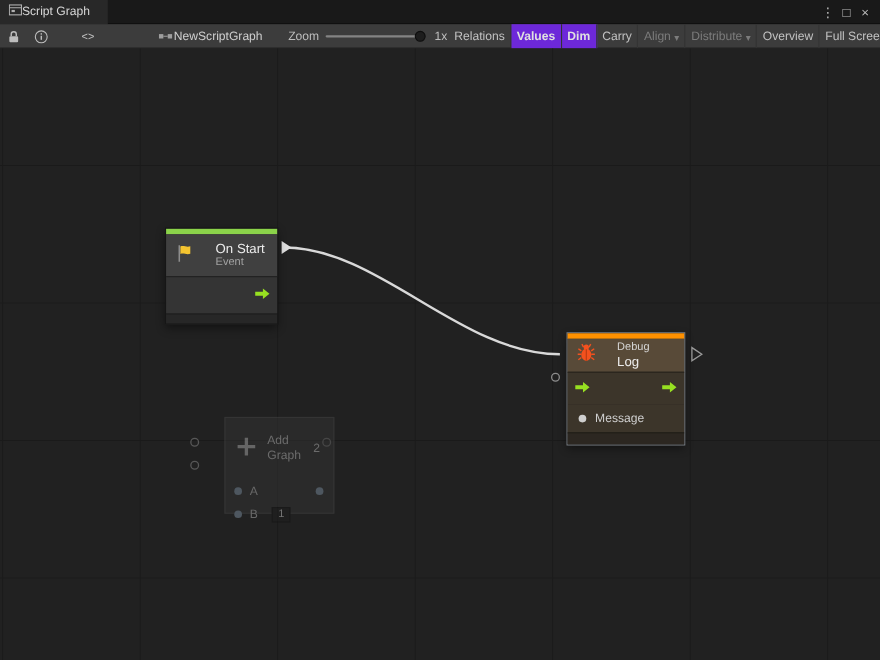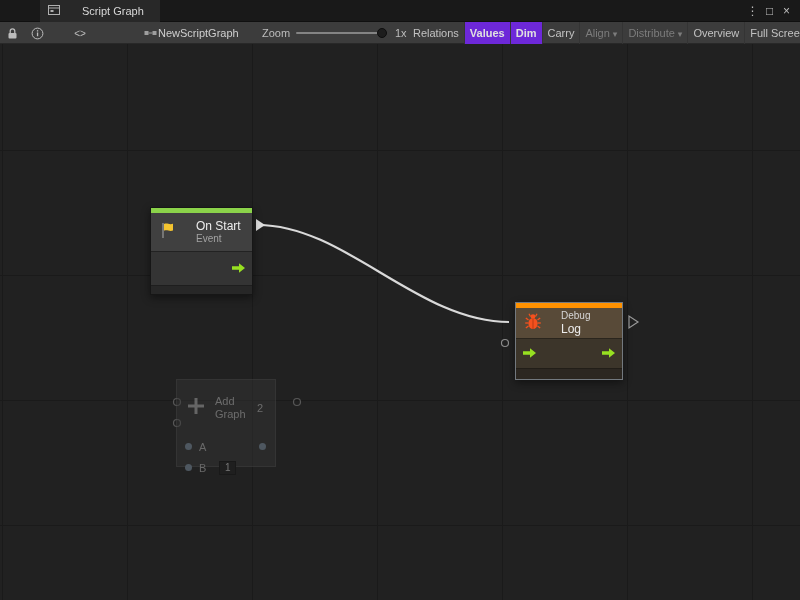--- a/index.html
+++ b/index.html
@@ -3,22 +3,22 @@
 <meta charset="utf-8">
 <style>
   * { margin:0; padding:0; box-sizing:border-box; }
   html,body { width:800px; height:600px; overflow:hidden; background:#191919;
               font-family:"Liberation Sans", sans-serif; }
 
   
   .titlebar { position:absolute; top:0; left:0; width:800px; height:22px;
               background:#191919; display:flex; align-items:center;
               border-bottom:1px solid #101010; }
-  .tab { height:22px; display:flex; align-items:center; gap:22px;
-         padding:0 16px 0 8px; background:#282828; color:#d8d8d8; font-size:11px;margin-left:40px; }
+  .tab { height:22px; display:flex; align-items:center; gap:0;
+         padding:0 16px 0 8px; background:#282828; color:#d8d8d8; font-size:11px; }
   .titlebar-controls { margin-left:auto; display:flex; align-items:center;
                        padding-right:5px; color:#bdbdbd; }
   .tc { width:17px; height:20px; display:flex; align-items:center;
         justify-content:center; font-size:12px; }
 
   
   .toolbar { position:absolute; top:22px; left:0; width:800px; height:22px;
              background:#3c3c3c; color:#c2c2c2; font-size:11px;
              border-bottom:1px solid #282828; }
   .toolbar > * { position:absolute; top:0; height:22px; display:flex; align-items:center; }
@@ -67,21 +67,21 @@
   .node-debug .flow-row { background:#3c352a; height:30px; border-top:1px solid #2a251d;
                           display:flex; align-items:center; justify-content:space-between;
                           padding:0 6px; }
   .node-debug .msg-row { background:#3c352a; height:25px; display:flex; align-items:center;
                          gap:8px; padding-left:10px; font-size:11px; color:#cfcfcf; }
   .node-debug .nfoot { background:#2c2721; height:11px; border-top:1px solid #221e18; }
 
   .pdot { width:7px; height:7px; border-radius:50%; background:#cfcfcf; }
 
   
-  .node-ghost { left:176px; top:335px; width:100px; height:88px; opacity:.48;
+  .node-ghost { left:204px; top:335px; width:100px; height:88px; opacity:.48;
                 background:#353535; border:1px solid #4a4a4a; box-shadow:none; }
   .gh-head { display:flex; align-items:center; gap:8px; height:56px; padding:0 8px; }
   .gh-lines { font-size:11px; color:#bdbdbd; line-height:13px; }
   .gh-count { margin-left:auto; font-size:11px; color:#bdbdbd; padding-right:4px; }
   .gh-row { height:21px; display:flex; align-items:center; gap:7px; padding-left:8px;
             font-size:11px; color:#b5b5b5; }
   .gh-dot { width:7px; height:7px; border-radius:50%; background:#7f93a5; }
   .gh-dot.right { margin-left:auto; margin-right:9px; }
   .gh-val { width:17px; height:14px; background:#1e1e1e; border:1px solid #121212;
             color:#cfcfcf; font-size:10px; display:flex; align-items:center;
@@ -222,20 +222,24 @@
         <svg width="15" height="12" viewBox="0 0 15 12">
             <path d="M1 4.2 H8 V1.2 L14 6 L8 10.8 V7.8 H1 Z" fill="#97e021"></path>
           </svg>
       </span>
       <span>
         <svg width="15" height="12" viewBox="0 0 15 12">
             <path d="M1 4.2 H8 V1.2 L14 6 L8 10.8 V7.8 H1 Z" fill="#97e021"></path>
           </svg>
       </span>
     </div>
+    <div class="msg-row">
+      <span class="pdot"></span>
+      <span>Message</span>
+    </div>
     <div class="nfoot"></div>
   </div>
 
   <div class="node node-ghost">
     <div class="gh-head">
       <span>
         <svg width="22" height="22" viewBox="0 0 22 22">
             <path d="M11 3 V19 M3 11 H19" stroke="#b0b0b0" stroke-width="3"></path>
           </svg>
       </span>

